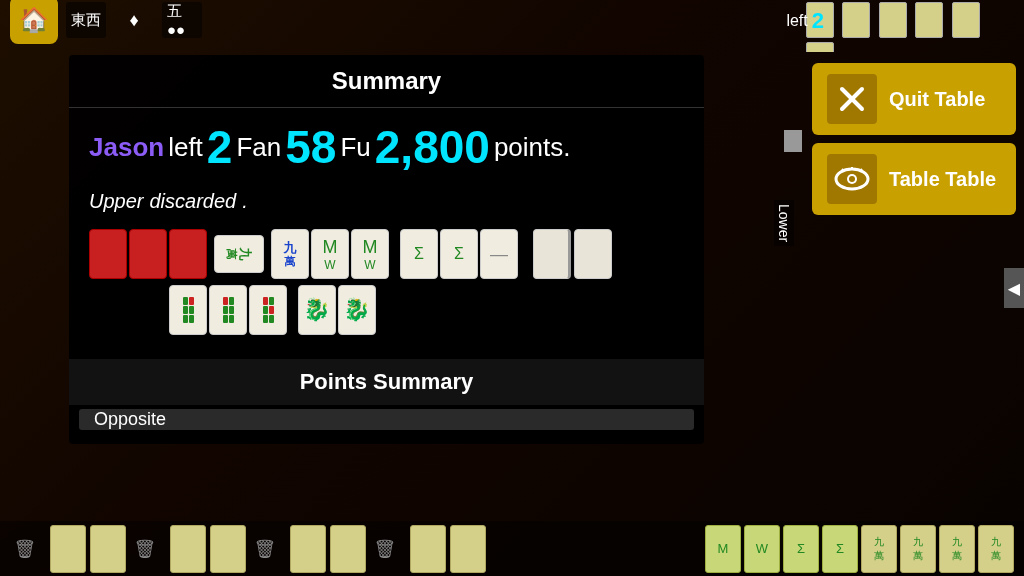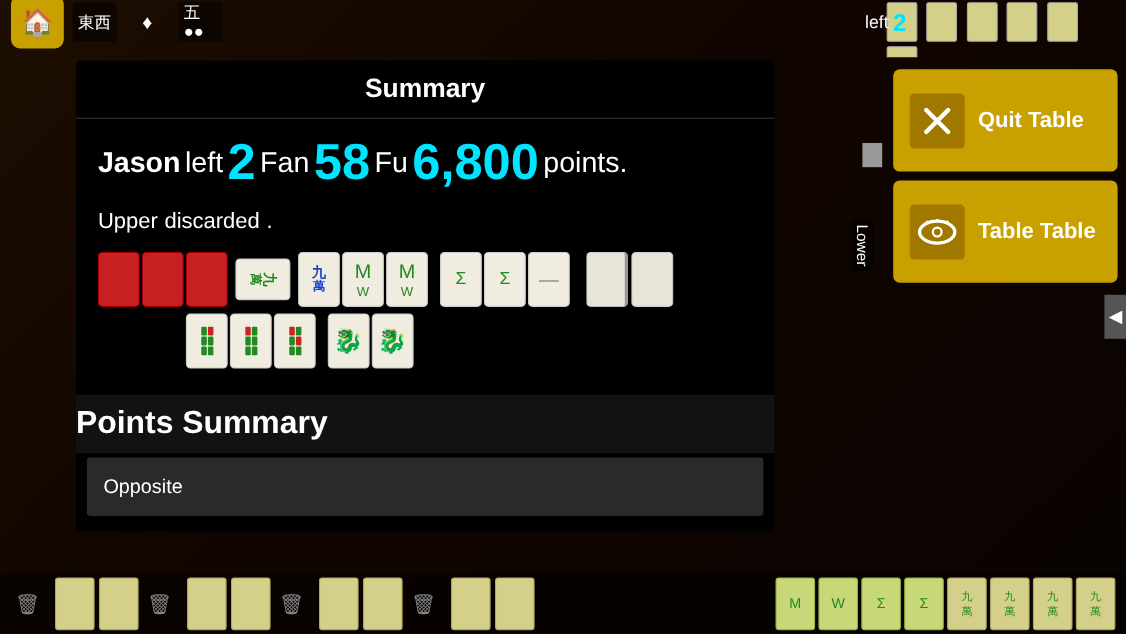--- a/index.html
+++ b/index.html
@@ -98,21 +98,21 @@
     }
     .win-line {
       padding: 16px 20px;
       font-size: 26px;
       display: flex;
       align-items: center;
       gap: 4px;
       flex-wrap: nowrap;
     }
     .win-player {
-      color: #ffffff;
+      color: #8b5cf6;
       font-weight: bold;
     }
     .win-text {
       color: white;
     }
     .win-num-cyan {
       color: #00e5ff;
       font-size: 46px;
       font-weight: bold;
       line-height: 1;
@@ -126,20 +126,21 @@
       font-size: 26px;
     }
 
     .discard-line {
       padding: 4px 20px 10px;
       color: white;
       font-size: 20px;
       display: flex;
       align-items: center;
       gap: 6px;
+      font-style: italic;
     }
 
     
     .tiles-section {
       padding: 0 20px 10px;
     }
     .tile-row {
       display: flex;
       gap: 3px;
       align-items: flex-end;
@@ -173,32 +174,32 @@
     .tile-char {
       font-size: 14px;
       font-weight: bold;
       text-align: center;
       line-height: 1.1;
     }
     .dragon-tile { font-size: 22px; color: #cc2222; }
 
     
     .points-summary-title {
-      text-align: left;
-      color: white;
-      font-size: 29px;
+      text-align: center;
+      color: white;
+      font-size: 22px;
       font-weight: bold;
       background: rgba(20,20,20,0.9);
       padding: 10px 0;
       margin-top: 8px;
     }
     .player-row {
       background: #2a2a2a;
       margin: 4px 10px;
-      padding: 16px 15px;
+      padding: 0 15px;
       border-radius: 3px;
       display: flex;
       justify-content: space-between;
       align-items: center;
     }
     .player-name {
       color: white;
       font-size: 18px;
     }
 
@@ -215,21 +216,21 @@
       padding: 8px;
     }
     .action-btn {
       display: flex;
       align-items: center;
       background: #c8a000;
       border-radius: 6px;
       padding: 12px 15px;
       gap: 12px;
       cursor: pointer;
-      height: 93px;
+      height: 72px;
     }
     .btn-icon {
       width: 50px;
       height: 50px;
       background: #a07800;
       border-radius: 4px;
       display: flex;
       align-items: center;
       justify-content: center;
       font-size: 28px;
@@ -379,21 +380,21 @@
 <div class="summary-panel">
   <div class="summary-title">Summary</div>
 
   <div class="win-line">
     <span class="win-player">Jason</span>
     <span class="win-text"> left </span>
     <span class="win-num-cyan">2</span>
     <span class="win-label">Fan</span>
     <span class="win-num-cyan">58</span>
     <span class="win-label">Fu</span>
-    <span class="win-num-cyan">6,800</span>
+    <span class="win-num-cyan">2,800</span>
     <span class="win-points"> points.</span>
   </div>
 
   <div class="discard-line">
     <span>Upper</span>
     <span>discarded</span>
     <span>.</span>
   </div>
 
   <div class="tiles-section">

